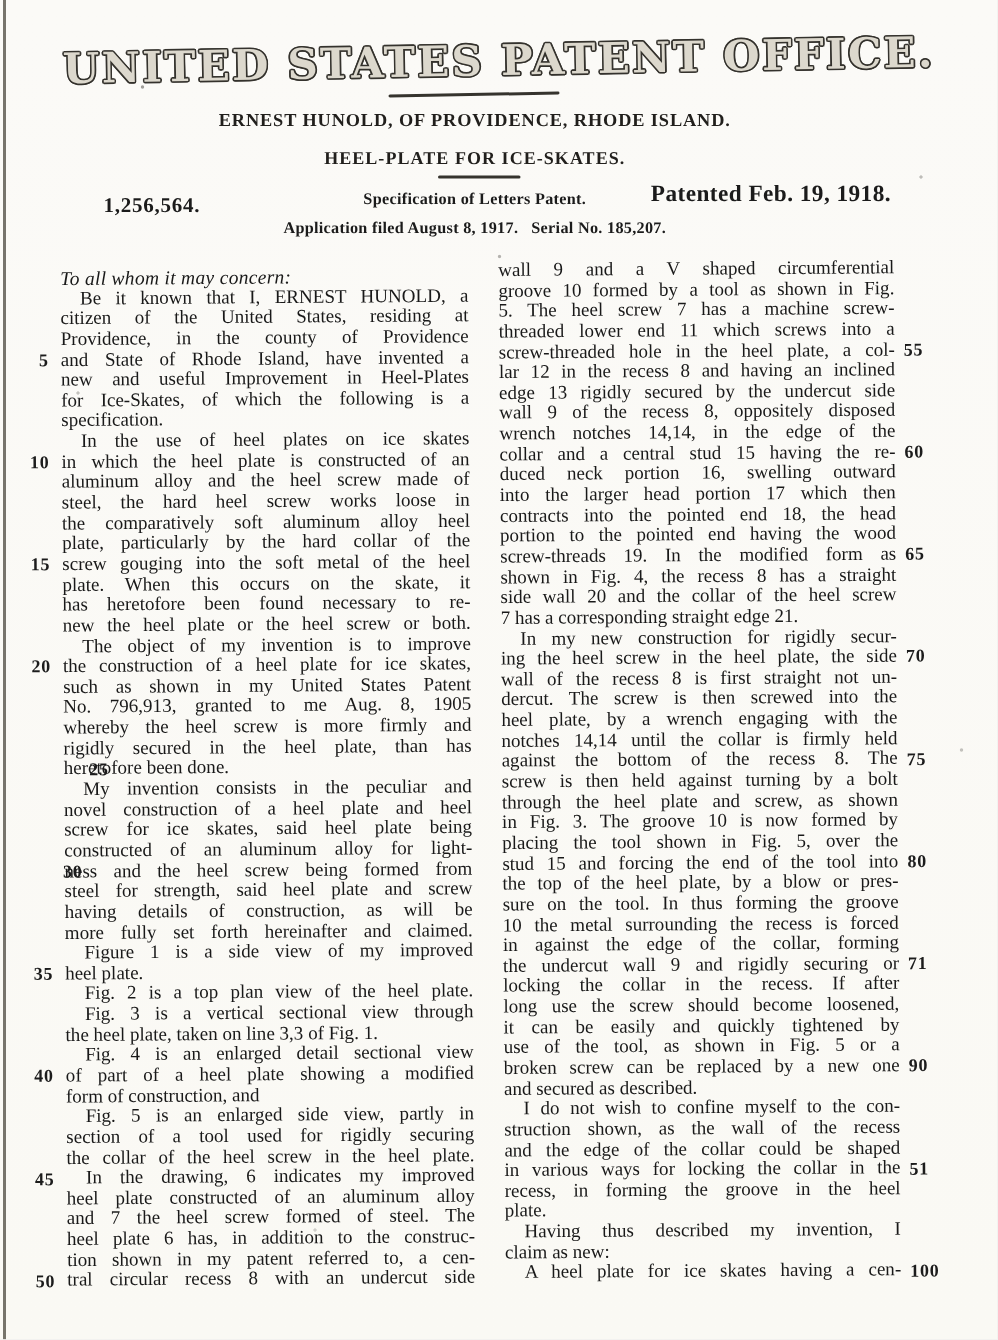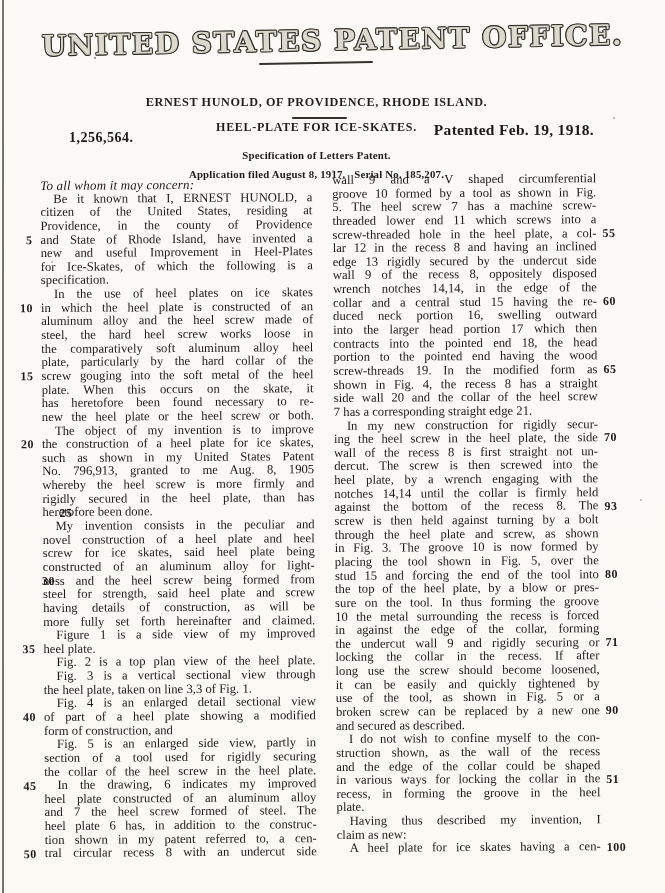--- a/index.html
+++ b/index.html
@@ -24,21 +24,21 @@
     text-align:center; font-family:"DejaVu Serif", serif;
     font-size:28px; font-weight:700; letter-spacing:1.5px; line-height:34px;
     color:#dcd8cd;
     text-shadow: 1.1px 0 #34322d, -1.1px 0 #34322d, 0 1.1px #34322d, 0 -1.1px #34322d,
                  .8px .8px #34322d, -.8px -.8px #34322d, .8px -.8px #34322d, -.8px .8px #34322d;
     transform:rotate(-1.1deg);
   }
   .rule { position:absolute; background:#35332d; height:2px; border-radius:1px; }
   .rule-1 { top:62px; left:259px; width:114px; transform:rotate(-1deg); }
   .rule-2 { top:117px; left:292px; width:55px; height:1.5px; }
-  .center-band { position:absolute; left:0; width:633px; text-align:center;margin-top:22px; }
+  .center-band { position:absolute; left:0; width:633px; text-align:center; }
   .inventor-line  { top:73px;  font-size:12.2px; font-weight:700; letter-spacing:.6px; color:#211f1c; }
   .invention-line { top:98px;  font-size:12px;   font-weight:700; letter-spacing:.7px; color:#211f1c; }
   .patent-number  { position:absolute; left:37px; top:130px; font-size:14px; font-weight:700; letter-spacing:.5px;margin-left:32px; }
   .spec-label     { top:127px; font-size:10.8px; font-weight:700; letter-spacing:.2px; }
   .patented-label { position:absolute; right:71px; top:121px; font-size:15.5px; font-weight:700; letter-spacing:.3px; }
   .application-line { top:146px; font-size:10.8px; font-weight:700; letter-spacing:.2px; white-space:pre; }
 
   
   .spec-body { position:absolute; left:0; top:0; width:665px; height:893px; transform:rotate(-.4deg); }
   .col { position:absolute; }
@@ -192,21 +192,21 @@
         <div class="lnum" style="top: 464.1px;">35</div>
         <div class="lnum" style="top: 532.35px;">40</div>
         <div class="lnum" style="top: 600.6px;">45</div>
         <div class="lnum" style="top: 668.85px;">50</div>
       </div>
     <div class="gutter gutter-right">
         <div class="lnum" style="top: 54.6px;">55</div>
         <div class="lnum" style="top: 122.85px;">60</div>
         <div class="lnum" style="top: 191.1px;">65</div>
         <div class="lnum" style="top: 259.35px;">70</div>
-        <div class="lnum" style="top: 327.6px;">93</div>
+        <div class="lnum" style="top: 327.6px;">75</div>
         <div class="lnum" style="top: 395.85px;">80</div>
         <div class="lnum" style="top: 464.1px;">71</div>
         <div class="lnum" style="top: 532.35px;">90</div>
         <div class="lnum" style="top: 600.6px;">51</div>
         <div class="lnum" style="top: 668.85px;">100</div>
       </div>
   </main>
 </div>
 
 </body></html>

